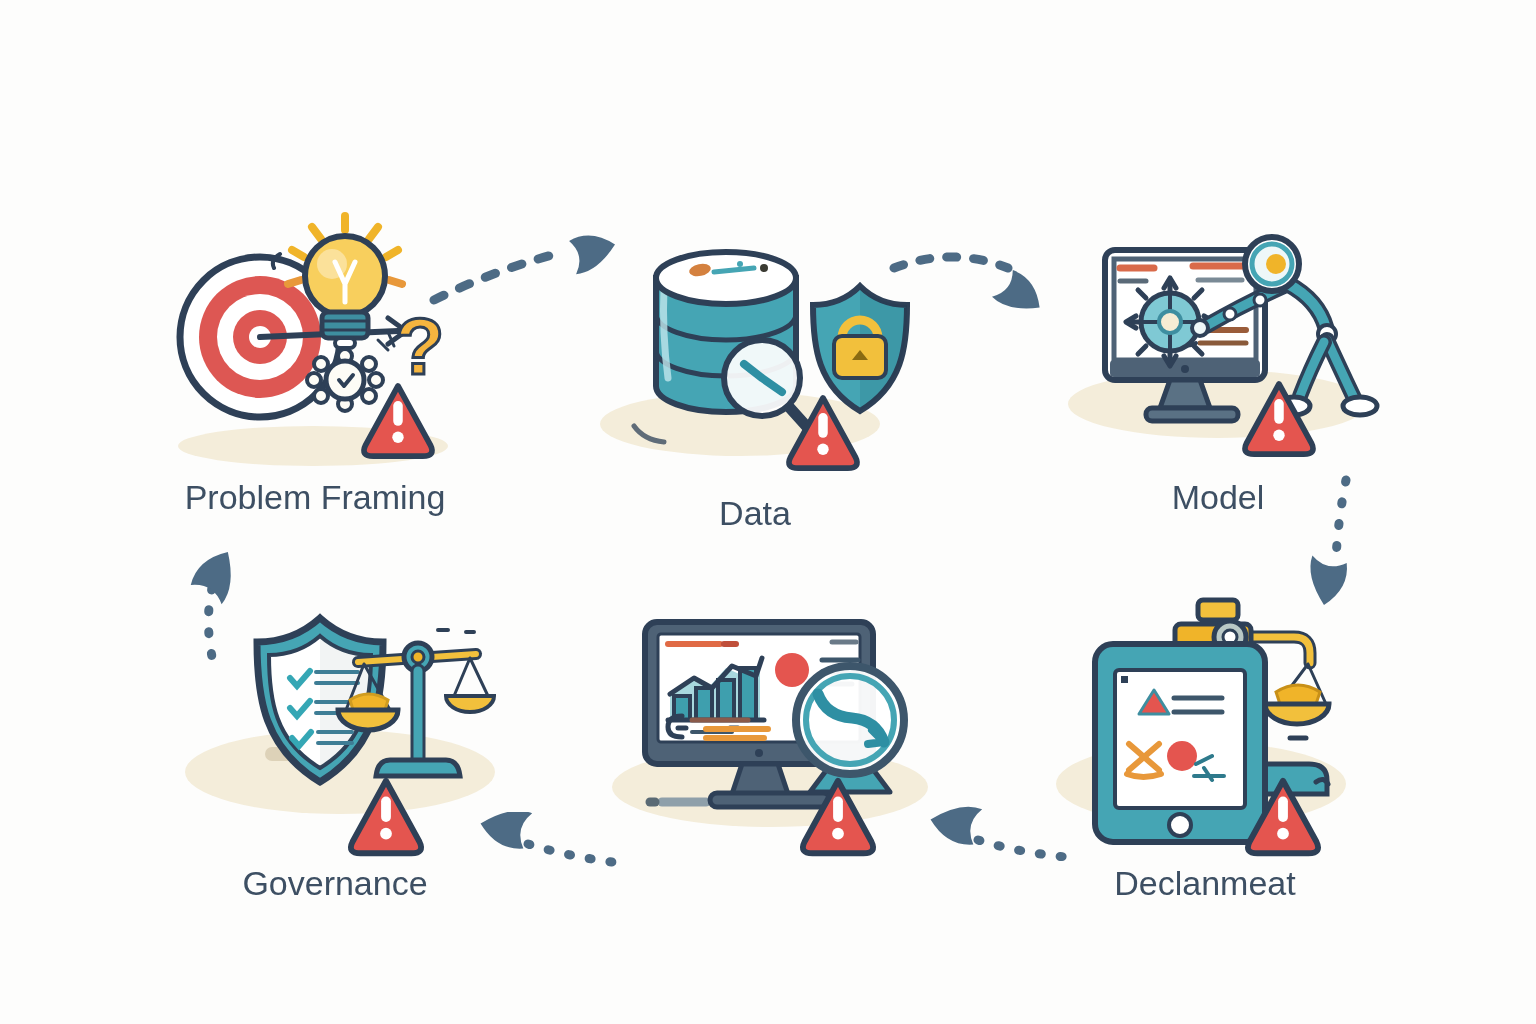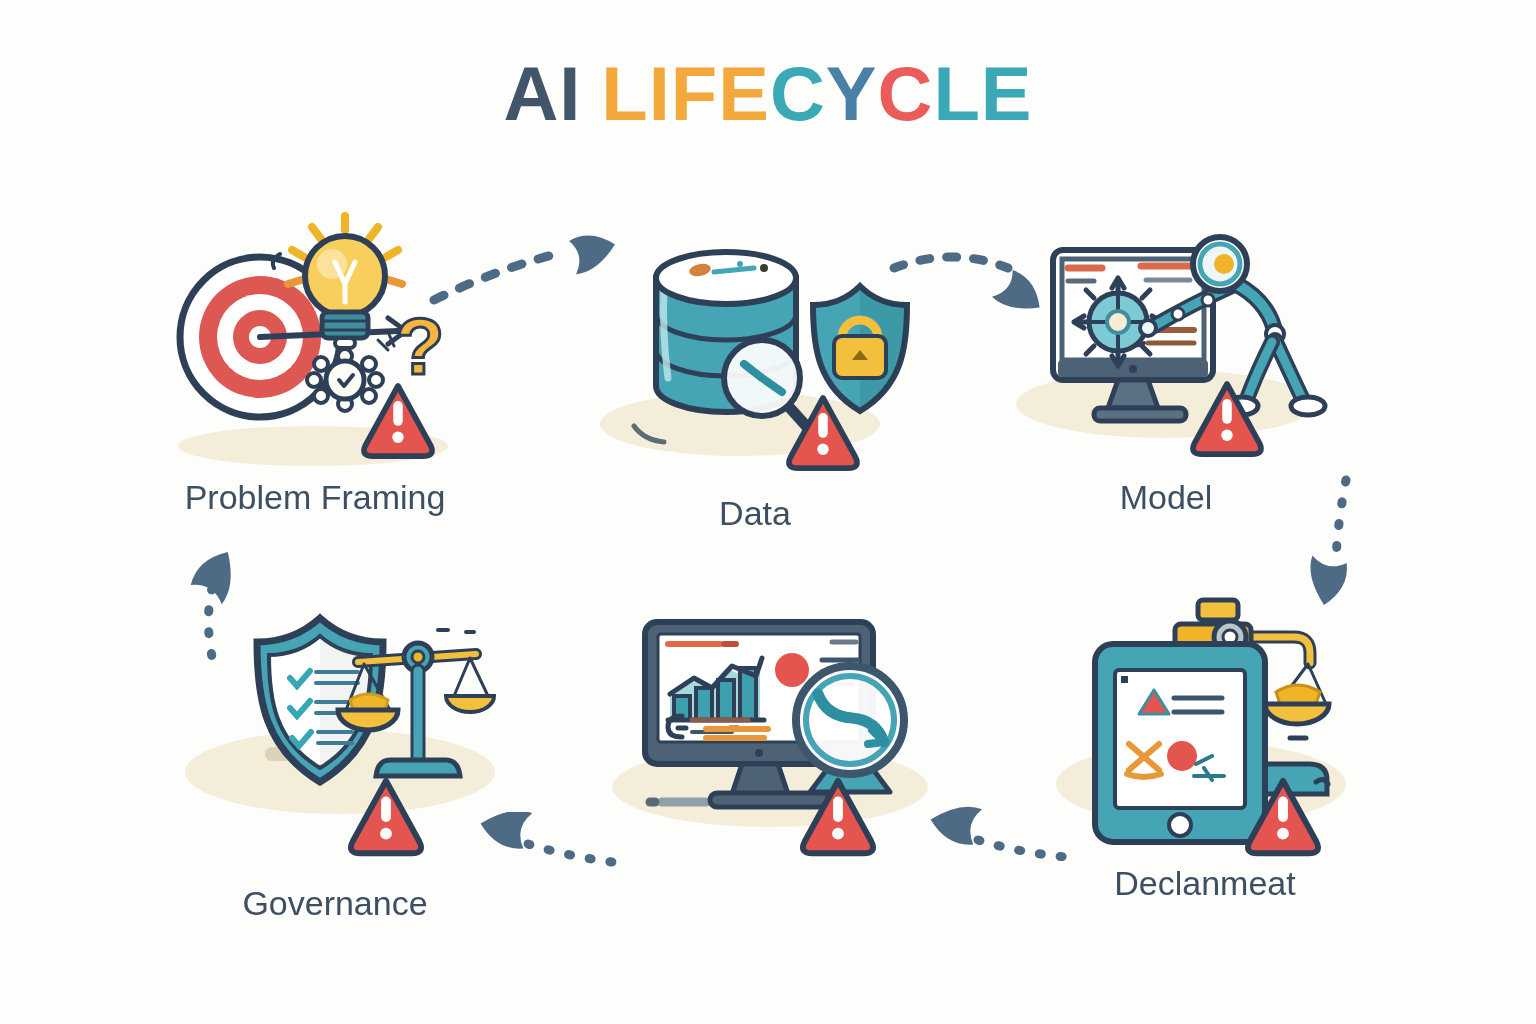--- a/index.html
+++ b/index.html
@@ -27,21 +27,20 @@
   .dots{fill:none; stroke:var(--arrow); stroke-width:9; stroke-linecap:round;}
   .dart{fill:var(--arrow);}
   .tri{fill:var(--red); stroke:var(--navy); stroke-width:6; stroke-linejoin:round;}
   .nv{stroke:var(--navy); stroke-linecap:round; stroke-linejoin:round; fill:none;}
 </style>
 </head>
 <body>
 
 <div class="canvas">
 
-  <h1 class="title"><span class="seg0" style="color: rgb(66, 86, 107);">AI</span><span style="color: rgb(243, 168, 60);">LIFE</span><span style="color: rgb(58, 168, 181);">C</span><span style="color: rgb(74, 128, 166);">Y</span><span style="color: rgb(233, 92, 90);">C</span><span style="color: rgb(58, 168, 181);">LE</span></h1>
 
   <div class="stage" style="left:140px; top:212px; width:350px;">
     <svg width="350" height="262" viewBox="0 0 350 262">
       <ellipse cx="173" cy="234" rx="135" ry="20" fill="#f4edda"></ellipse>
       <g>
         <circle cx="120" cy="125" r="80" fill="#fff" stroke="#2e4057" stroke-width="7"></circle>
         <circle cx="120" cy="125" r="61" fill="#dd5753"></circle>
         <circle cx="120" cy="125" r="43" fill="#fff"></circle>
         <circle cx="120" cy="125" r="27" fill="#dd5753"></circle>
         <circle cx="120" cy="125" r="11" fill="#fff"></circle>
@@ -122,21 +121,21 @@
       </g>
       <g transform="translate(233,206) scale(0.95)">
         <path class="tri" d="M0,-38 L34,24 Q40,36 26,36 L-26,36 Q-40,36 -34,24 Z"></path>
         <rect x="-5" y="-22" width="10" height="26" rx="5" fill="#fff"></rect>
         <circle cx="0" cy="16" r="6" fill="#fff"></circle>
       </g>
     </svg>
     <div class="label">Data</div>
   </div>
 
-  <div class="stage" style="left:996px; top:212px; width:340px;">
+  <div class="stage" style="left:1048px; top:212px; width:340px;">
     <svg width="340" height="262" viewBox="0 0 340 262">
       <ellipse cx="170" cy="192" rx="150" ry="34" fill="#f4edda"></ellipse>
       <g>
         <rect x="57" y="38" width="160" height="130" rx="10" fill="#fff" stroke="#2e4057" stroke-width="6"></rect>
         <rect x="66" y="47" width="142" height="101" fill="#fff" stroke="#4e6276" stroke-width="5"></rect>
         <rect x="62" y="148" width="150" height="17" rx="4" fill="#4e6276"></rect>
         <circle cx="137" cy="157" r="4" fill="#2e4057"></circle>
         <path d="M122,168 L152,168 L162,196 L112,196 Z" fill="#5a7184" stroke="#2e4057" stroke-width="5"></path>
         <rect x="98" y="196" width="92" height="13" rx="6" fill="#5a7184" stroke="#2e4057" stroke-width="5"></rect>
         <path d="M72,56 h34" stroke="#d96a4a" stroke-width="7" stroke-linecap="round"></path>
@@ -263,21 +262,21 @@
         <path d="M272,138 l12,12 l-16,2" fill="none" stroke="#2e8fa3" stroke-width="8" stroke-linecap="round" stroke-linejoin="round"></path>
       </g>
       <g transform="translate(238,226) scale(0.98)">
         <path class="tri" d="M0,-38 L34,24 Q40,36 26,36 L-26,36 Q-40,36 -34,24 Z"></path>
         <rect x="-5" y="-22" width="10" height="26" rx="5" fill="#fff"></rect>
         <circle cx="0" cy="16" r="6" fill="#fff"></circle>
       </g>
     </svg>
   </div>
 
-  <div class="stage" style="left:150px; top:592px; width:370px;gap:20px;">
+  <div class="stage" style="left:150px; top:592px; width:370px;">
     <svg width="370" height="268" viewBox="0 0 370 268">
       <ellipse cx="190" cy="180" rx="155" ry="42" fill="#f4edda"></ellipse>
       <path d="M122,162 h56" stroke="#ddd2b8" stroke-width="14" stroke-linecap="round"></path>
       <g>
         <path d="M170,26 C190,44 212,50 233,50 C233,106 226,156 170,190 C114,156 107,106 107,50 C128,50 150,44 170,26 Z" fill="#45a5b4" stroke="#2e4057" stroke-width="7"></path>
         <path d="M170,44 C186,58 205,63 221,63 C221,108 215,149 170,176 C125,149 119,108 119,63 C135,63 154,58 170,44 Z" fill="#fff" stroke="#2e4057" stroke-width="4"></path>
         <path d="M170,44 C186,58 205,63 221,63 C221,108 215,149 170,176 Z" fill="rgba(90,110,120,0.08)"></path>
         <g fill="none" stroke-linecap="round">
           <path d="M140,86 l7,8 l13,-15" stroke="#35a7b5" stroke-width="6"></path>
           <path d="M166,80 h42 M166,91 h42" stroke="#3e7d95" stroke-width="4"></path>

